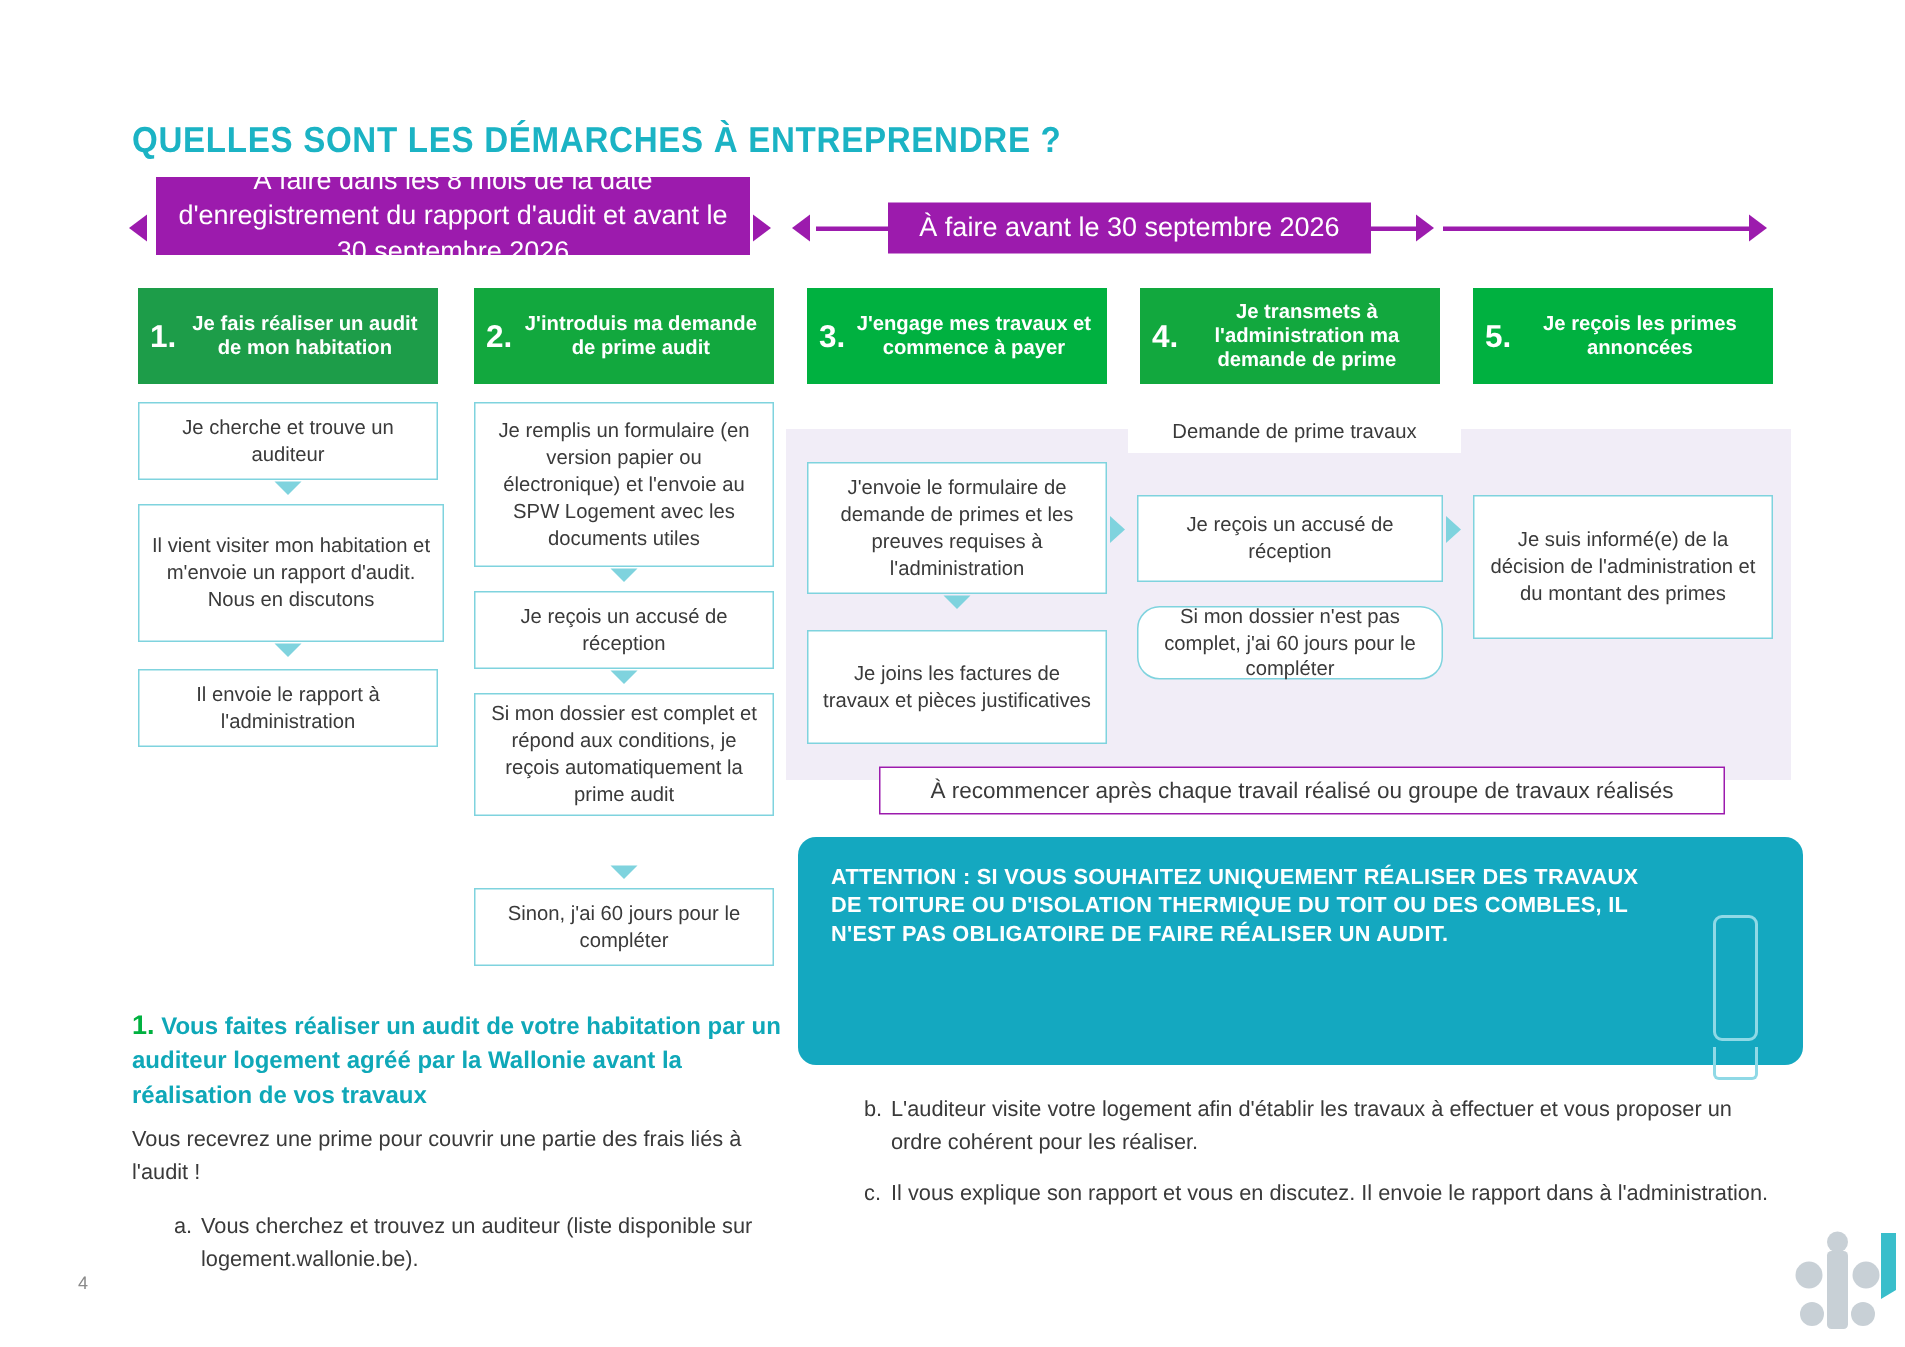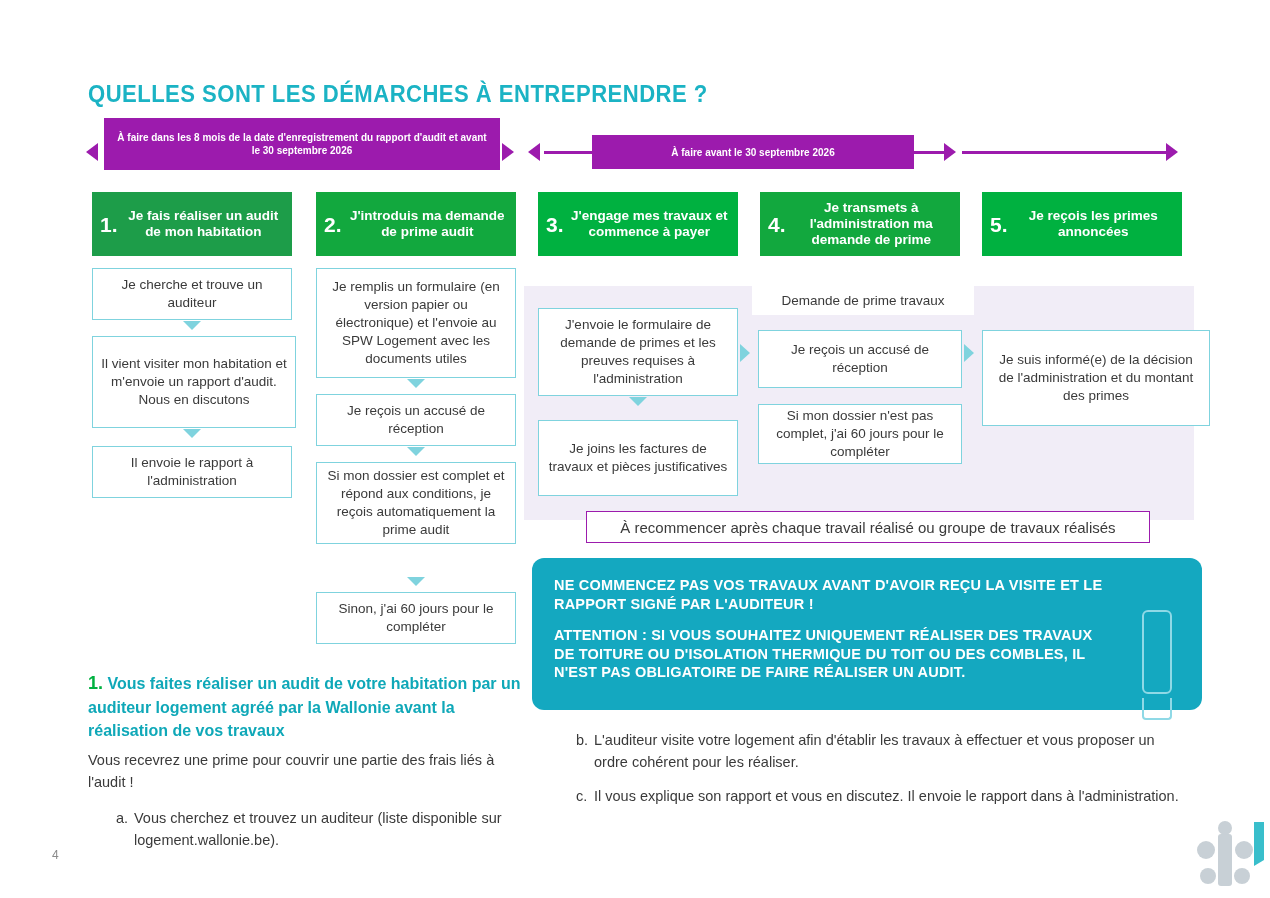--- a/index.html
+++ b/index.html
@@ -21,22 +21,22 @@
     font-size:24px;
     letter-spacing:0.5px;
     color:#1bb3c4;
     transform:scaleX(0.92);
     transform-origin:left center;
     white-space:nowrap;
   }
   .tl-bar{
     background:#9c1bad;
     color:#ffffff;
-    font-size:10px;
-    font-weight:bold;
+    font-size:18px;
+    font-weight:normal;
     line-height:1.3;
     text-align:center;
     display:flex;align-items:center;justify-content:center;
     padding:0 10px;
     box-sizing:border-box;
   }
   .tl-line{
     position:absolute;
     height:3px;background:#9c1bad;
   }
@@ -236,37 +236,36 @@
   <div class="fbox" style="left:316px;top:394px;width:200px;height:52px;">Je reçois un accusé de réception</div>
   <div class="arrow-down" style="left:407px;top:447px;"></div>
 
   <div class="fbox" style="left:316px;top:462px;width:200px;height:82px;">Si mon dossier est complet et répond aux conditions, je reçois automatiquement la prime audit</div>
   <div class="arrow-down" style="left:407px;top:577px;"></div>
 
   <div class="fbox" style="left:316px;top:592px;width:200px;height:52px;">Sinon, j'ai 60 jours pour le compléter</div>
 
   <div class="panel" style="left:524px;top:286px;width:670px;height:234px;"></div>
 
-  <div class="panel-label" style="left:752px;top:272px;width:222px;height:30px;margin-top:13px;">Demande de prime travaux</div>
+  <div class="panel-label" style="left:752px;top:272px;width:222px;height:30px;">Demande de prime travaux</div>
 
   <div class="fbox" style="left:538px;top:308px;width:200px;height:88px;">J'envoie le formulaire de demande de primes et les preuves requises à l'administration</div>
   <div class="arrow-down" style="left:629px;top:397px;"></div>
   <div class="fbox" style="left:538px;top:420px;width:200px;height:76px;">Je joins les factures de travaux et pièces justificatives</div>
   <div class="arrow-right-t" style="left:740px;top:344px;"></div>
 
   <div class="fbox" style="left:758px;top:330px;width:204px;height:58px;">Je reçois un accusé de réception</div>
-  <div class="fbox" style="left:758px;top:404px;width:204px;height:60px;">Si mon dossier n'est pas complet, j'ai 60 jours pour le compléter</div>
+  <div class="fbox" style="left:758px;top:404px;width:204px;height:49px;border-radius:15px;">Si mon dossier n'est pas complet, j'ai 60 jours pour le compléter</div>
   <div class="arrow-right-t" style="left:964px;top:344px;"></div>
 
-  <div class="fbox" style="left:982px;top:330px;width:228px;height:96px;">Je suis informé(e) de la décision de l'administration et du montant des primes</div>
+  <div class="fbox" style="left:982px;top:330px;width:200px;height:96px;">Je suis informé(e) de la décision de l'administration et du montant des primes</div>
 
   <div class="purple-box" style="left:586px;top:511px;width:564px;height:32px;">À recommencer après chaque travail réalisé ou groupe de travaux réalisés</div>
 
   <div class="warn" style="left:532px;top:558px;width:670px;height:152px;">
-    <p>NE COMMENCEZ PAS VOS TRAVAUX AVANT D'AVOIR REÇU LA VISITE ET LE RAPPORT SIGNÉ PAR L'AUDITEUR !</p>
     <p>ATTENTION : SI VOUS SOUHAITEZ UNIQUEMENT RÉALISER DES TRAVAUX DE TOITURE OU D'ISOLATION THERMIQUE DU TOIT OU DES COMBLES, IL N'EST PAS OBLIGATOIRE DE FAIRE RÉALISER UN AUDIT.</p>
     <div class="excl">
       <div class="bar"></div>
         <div class="dot"></div>
     </div>
   </div>
 
   <div class="b-head">
     <span class="n">1.</span>
     <span class="t">Vous faites réaliser un audit de votre habitation par un auditeur logement agréé par la Wallonie avant la réalisation de vos travaux</span>

